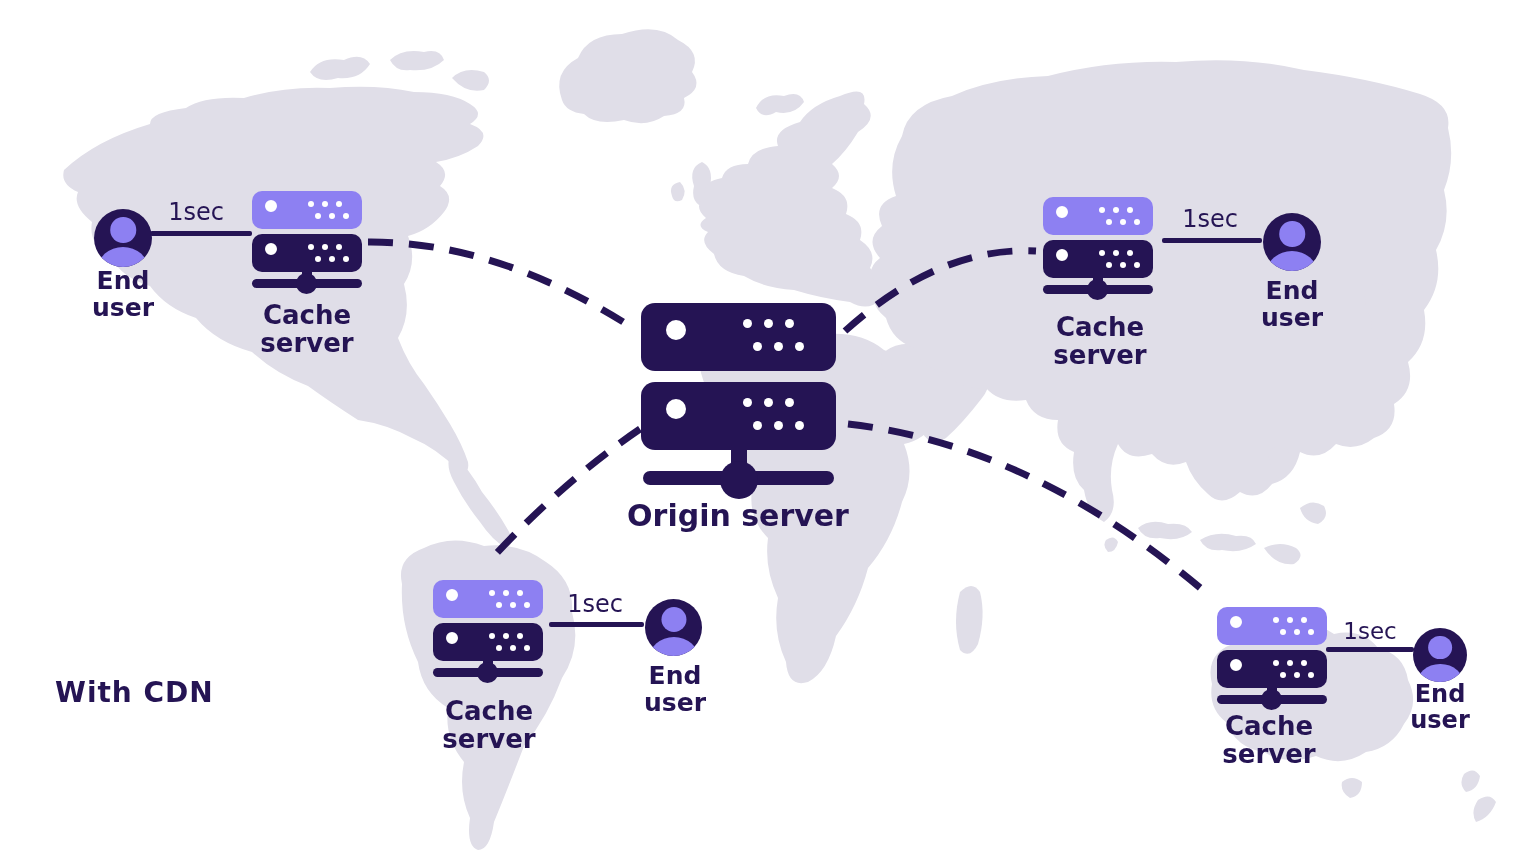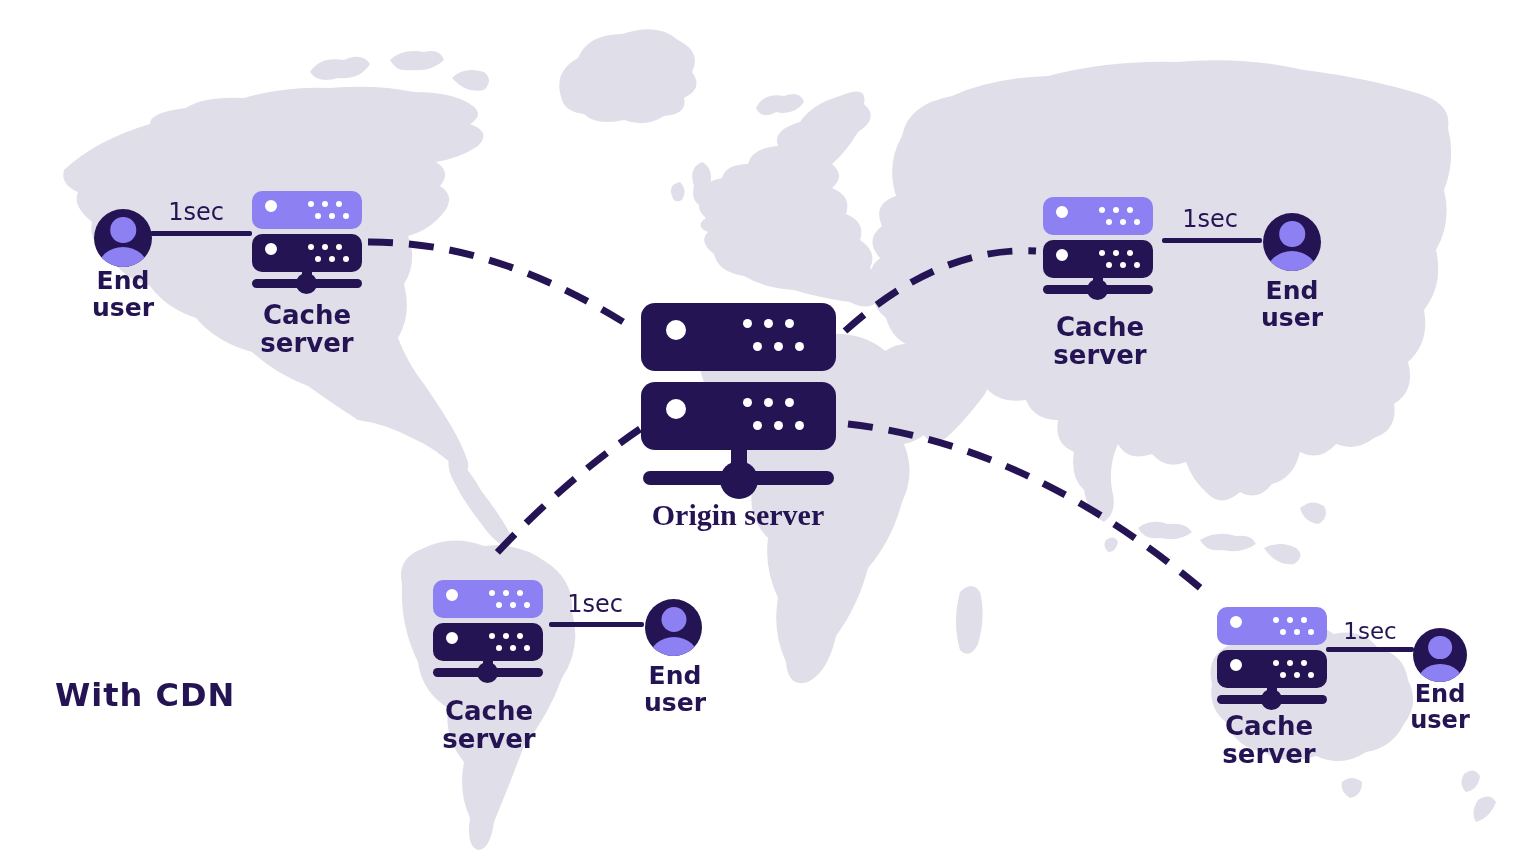--- a/index.html
+++ b/index.html
@@ -6,25 +6,25 @@
     --dk:#251454;
     --lp:#8d80f2;
     --map:#e0dee8;
   }
   *{margin:0;padding:0;box-sizing:border-box;}
   body{background:#ffffff;font-family:"DejaVu Sans","Liberation Sans",sans-serif;}
   .stage{position:relative;width:1513px;height:867px;background:#ffffff;overflow:hidden;}
   .layer{position:absolute;left:0;top:0;}
 
   
-  .title{position:absolute;left:55px;top:676px;font-size:32px;font-weight:bold;color:var(--dk);white-space:nowrap;letter-spacing:1px;}
+  .title{position:absolute;left:55px;top:676px;font-size:28px;font-weight:bold;color:var(--dk);white-space:nowrap;letter-spacing:1px;}
   .node-label{position:absolute;font-weight:bold;color:var(--dk);text-align:center;line-height:1.07;font-size:26px;}
   .user-label{font-size:25px;}
   .latency-label{position:absolute;font-weight:normal;color:var(--dk);text-align:center;font-size:24px;white-space:nowrap;}
-  .origin-label{position:absolute;font-weight:bold;color:var(--dk);white-space:nowrap;font-size:30px;transform:translateX(-50%);font-family:Liberation Serif, serif;}
+  .origin-label{position:absolute;font-weight:bold;color:var(--dk);white-space:nowrap;font-size:30px;transform:translateX(-50%);}
 
   
   .latency-line{position:absolute;height:5px;background:var(--dk);border-radius:2px;}
 
   
   .avatar{position:absolute;border-radius:50%;background:var(--dk);overflow:hidden;}
   .avatar .head{position:absolute;left:50%;top:14%;width:44%;height:44%;transform:translateX(-50%);border-radius:50%;background:var(--lp);}
   .avatar .torso{position:absolute;left:50%;top:66%;width:88%;height:52%;transform:translateX(-50%);background:var(--lp);border-radius:50% 50% 0 0/75% 75% 0 0;}
 
   

